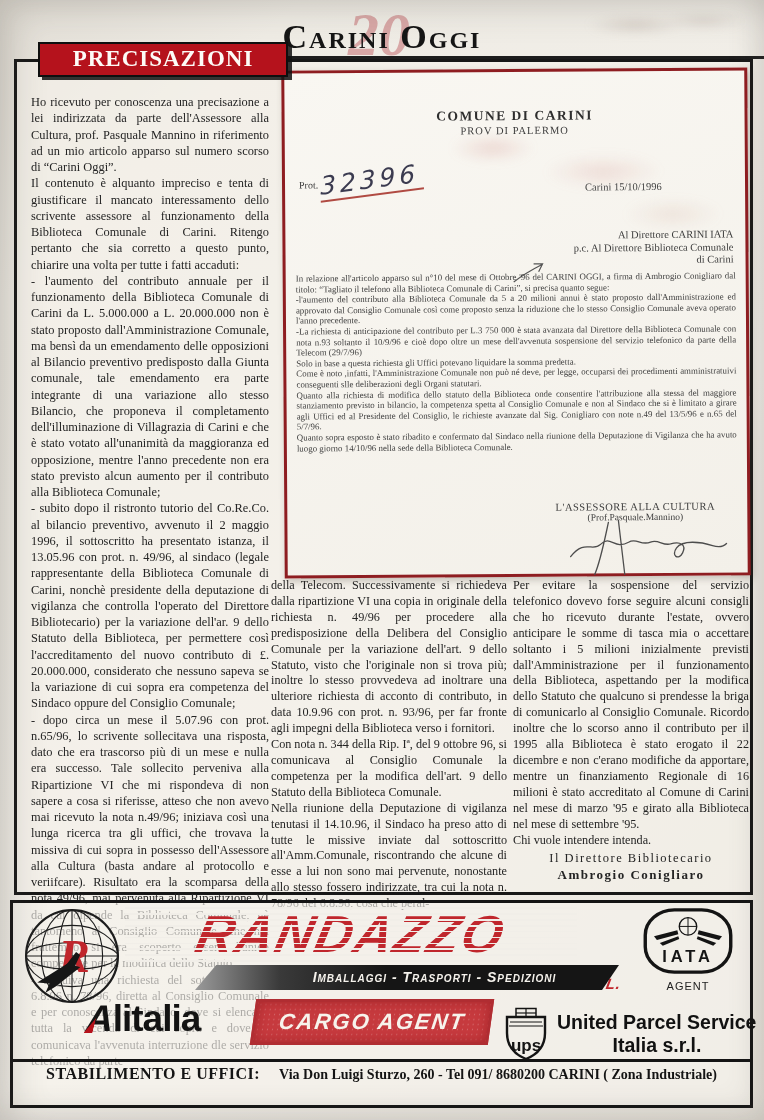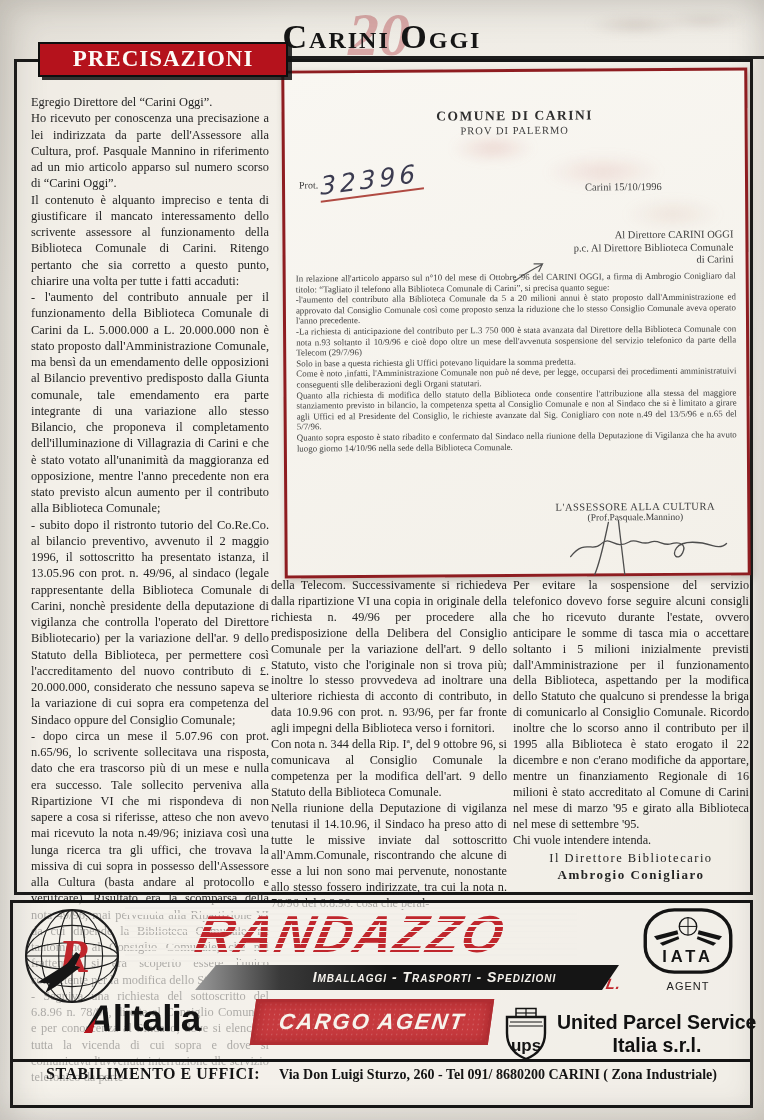--- a/index.html
+++ b/index.html
@@ -111,39 +111,38 @@
     <span class="mast-num">20</span>
     <h1 class="mast-title">Carini Oggi</h1>
   </div>
   <div class="page-ghost"></div>
   <div class="top-rule"></div>
   <div class="banner">PRECISAZIONI</div>
 
   <main class="article-box">
 
     <div class="col col-left">
-        <p>Egregio Direttore del “Carini Oggi”.</p>
         <p>Ho ricevuto per conoscenza una precisazione a lei indirizzata da parte dell'Assessore alla Cultura, prof. Pasquale Mannino in riferimento ad un mio articolo apparso sul numero scorso di “Carini Oggi”.</p>
         <p>Il contenuto è alquanto impreciso e tenta di giustificare il mancato interessamento dello scrivente assessore al funzionamento della Biblioteca Comunale di Carini. Ritengo pertanto che sia corretto a questo punto, chiarire una volta per tutte i fatti accaduti:</p>
         <p>- l'aumento del contributo annuale per il funzionamento della Biblioteca Comunale di Carini da L. 5.000.000 a L. 20.000.000 non è stato proposto dall'Amministrazione Comunale, ma bensì da un emendamento delle opposizioni al Bilancio preventivo predisposto dalla Giunta comunale, tale emendamento era parte integrante di una variazione allo stesso Bilancio, che proponeva il completamento dell'illuminazione di Villagrazia di Carini e che è stato votato all'unanimità da maggioranza ed opposizione, mentre l'anno precedente non era stato previsto alcun aumento per il contributo alla Biblioteca Comunale;</p>
         <p>- subito dopo il ristronto tutorio del Co.Re.Co. al bilancio preventivo, avvenuto il 2 maggio 1996, il sottoscritto ha presentato istanza, il 13.05.96 con prot. n. 49/96, al sindaco (legale rappresentante della Biblioteca Comunale di Carini, nonchè presidente della deputazione di vigilanza che controlla l'operato del Direttore Bibliotecario) per la variazione dell'ar. 9 dello Statuto della Biblioteca, per permettere così l'accreditamento del nuovo contributo di £. 20.000.000, considerato che nessuno sapeva se la variazione di cui sopra era competenza del Sindaco oppure del Consiglio Comunale;</p>
         <p>- dopo circa un mese il 5.07.96 con prot. n.65/96, lo scrivente sollecitava una risposta, dato che era trascorso più di un mese e nulla era successo. Tale sollecito perveniva alla Ripartizione VI che mi rispondeva di non sapere a cosa si riferisse, atteso che non avevo mai ricevuto la nota n.49/96; iniziava così una lunga ricerca tra gli uffici, che trovava la missiva di cui sopra in possesso dell'Assessore alla Cultura (basta andare al protocollo e veriifcare). Risultato era la scomparsa della nota 49/96, mai pervenuta alla Ripartizione VI da cui dipende la Biblioteca Comunale, nè tantomeno al Consiglio Comunale, che nel frattempo si era scoperto essere l'unico competente per la modifica dello Statuto.</p>
         <p>- Seguiva una richiesta del sottoscritto del 6.8.96 n. 78/96, diretta al Consiglio Comunale e per conoscenza al Sindaco, dove si elencava tutta la vicenda di cui sopra e dove si comunicava l'avvenuta interruzione dle servizio telefonico da parte</p>
       </div>
 
     <section class="letter">
       <div class="ghost"></div>
       <div class="letter-org">COMUNE DI CARINI</div>
       <div class="letter-org-sub">PROV DI PALERMO</div>
       <div class="prot">
         <span class="prot-label">Prot.</span><span class="prot-num">32396</span>
       </div>
       <div class="letter-date">Carini 15/10/1996</div>
       <div class="addressee">
-          <p>Al Direttore CARINI OGGI</p>
+          <p>Al Direttore CARINI IATA</p>
           <p>p.c. Al Direttore Biblioteca Comunale</p>
           <p>di Carini</p>
         </div>
       <svg class="pen-arrow" width="34" height="22" viewBox="0 0 34 22">
         <path d="M2,20 C10,14 18,9 30,3 M22,2 L31,2 L27,10" fill="none" stroke="#555" stroke-width="1.2"></path>
       </svg>
       <div class="letter-body">
           <p>In relazione all'articolo apparso sul n°10 del mese di Ottobre '96 del CARINI OGGI, a firma di Ambrogio Conigliaro dal titolo: “Tagliato il telefono alla Biblioteca Comunale di Carini”, si precisa quanto segue:</p>
           <p>-l'aumento del contributo alla Biblioteca Comunale da 5 a 20 milioni annui è stato proposto dall'Amministrazione ed approvato dal Consiglio Comunale così come proposto senza la riduzione che lo stesso Consiglio Comunale aveva operato l'anno precedente.</p>
           <p>-La richiesta di anticipazione del contributo per L.3 750 000 è stata avanzata dal Direttore della Biblioteca Comunale con nota n.93 soltanto il 10/9/96 e cioè dopo oltre un mese dell'avvenuta sospensione del servizio telefonico da parte della Telecom (29/7/96)</p>

